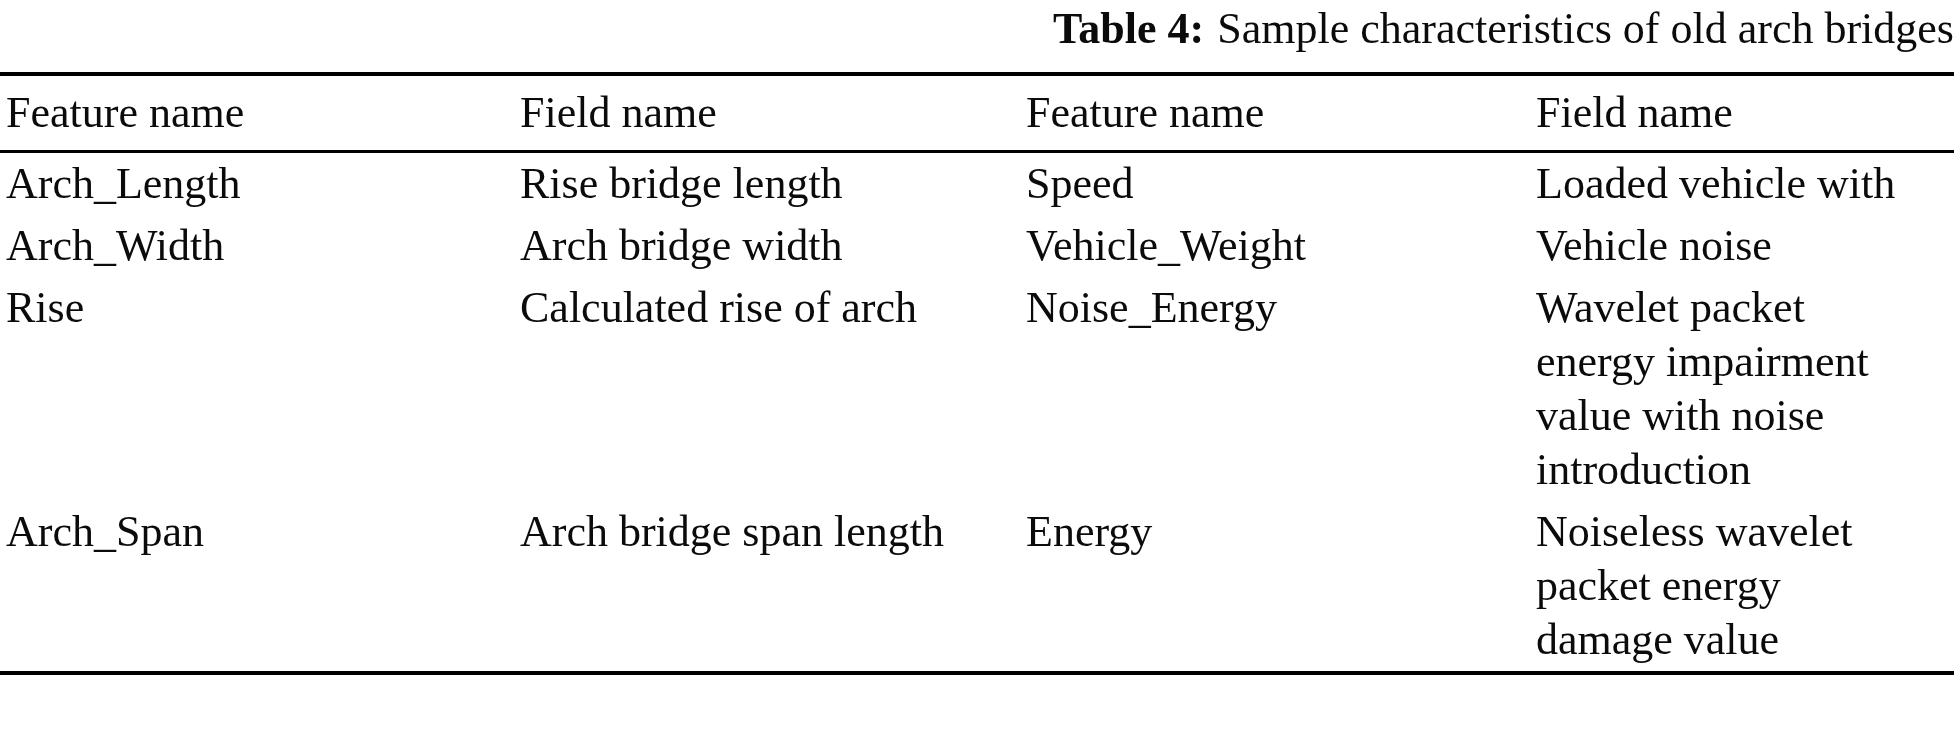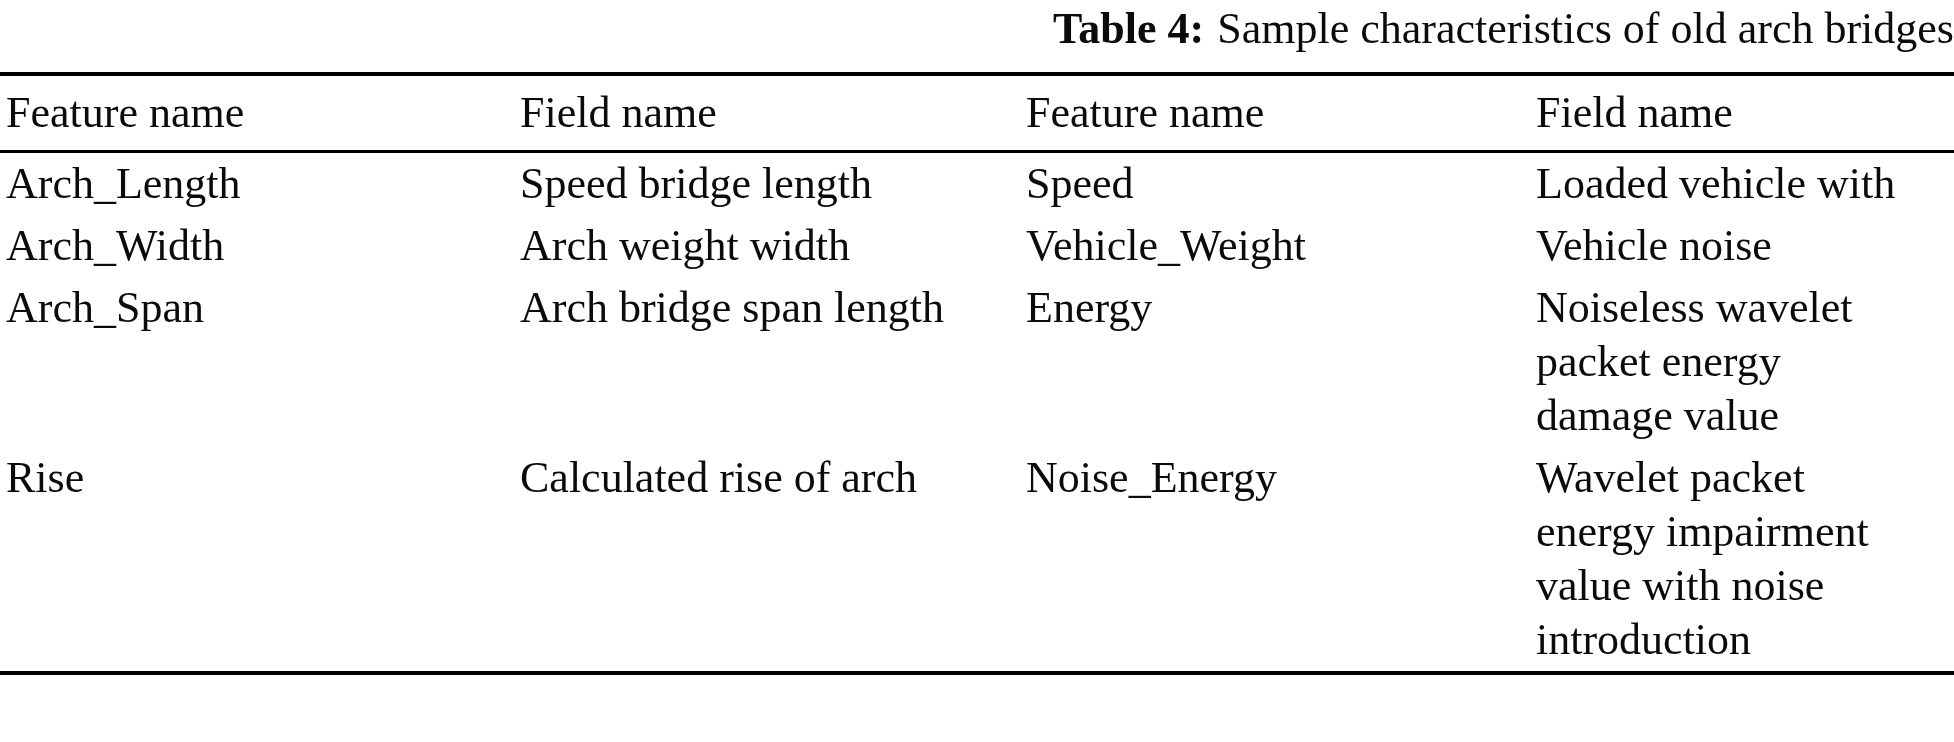--- a/index.html
+++ b/index.html
@@ -74,43 +74,43 @@
       <tr>
         <th class="c0">Feature name</th>
         <th class="c1">Field name</th>
         <th class="c2">Feature name</th>
         <th class="c3">Field name</th>
       </tr>
     </thead>
     <tbody>
       <tr>
         <td class="c0">Arch_Length</td>
-        <td class="c1">Speed bridge length</td>
+        <td class="c1">Rise bridge length</td>
         <td class="c2">Speed</td>
         <td class="c3">Loaded vehicle with</td>
       </tr>
       <tr>
         <td class="c0">Arch_Width</td>
-        <td class="c1">Arch weight width</td>
+        <td class="c1">Arch bridge width</td>
         <td class="c2">Vehicle_Weight</td>
         <td class="c3">Vehicle noise</td>
-      </tr>
-      <tr>
-        <td class="c0">Arch_Span</td>
-        <td class="c1">Arch bridge span length</td>
-        <td class="c2">Energy</td>
-        <td class="c3">Noiseless wavelet
-packet energy
-damage value</td>
       </tr>
       <tr>
         <td class="c0">Rise</td>
         <td class="c1">Calculated rise of arch</td>
         <td class="c2">Noise_Energy</td>
         <td class="c3">Wavelet packet
 energy impairment
 value with noise
 introduction</td>
       </tr>
+      <tr>
+        <td class="c0">Arch_Span</td>
+        <td class="c1">Arch bridge span length</td>
+        <td class="c2">Energy</td>
+        <td class="c3">Noiseless wavelet
+packet energy
+damage value</td>
+      </tr>
     </tbody>
   </table>
 
 </div>
 
 </body></html>

